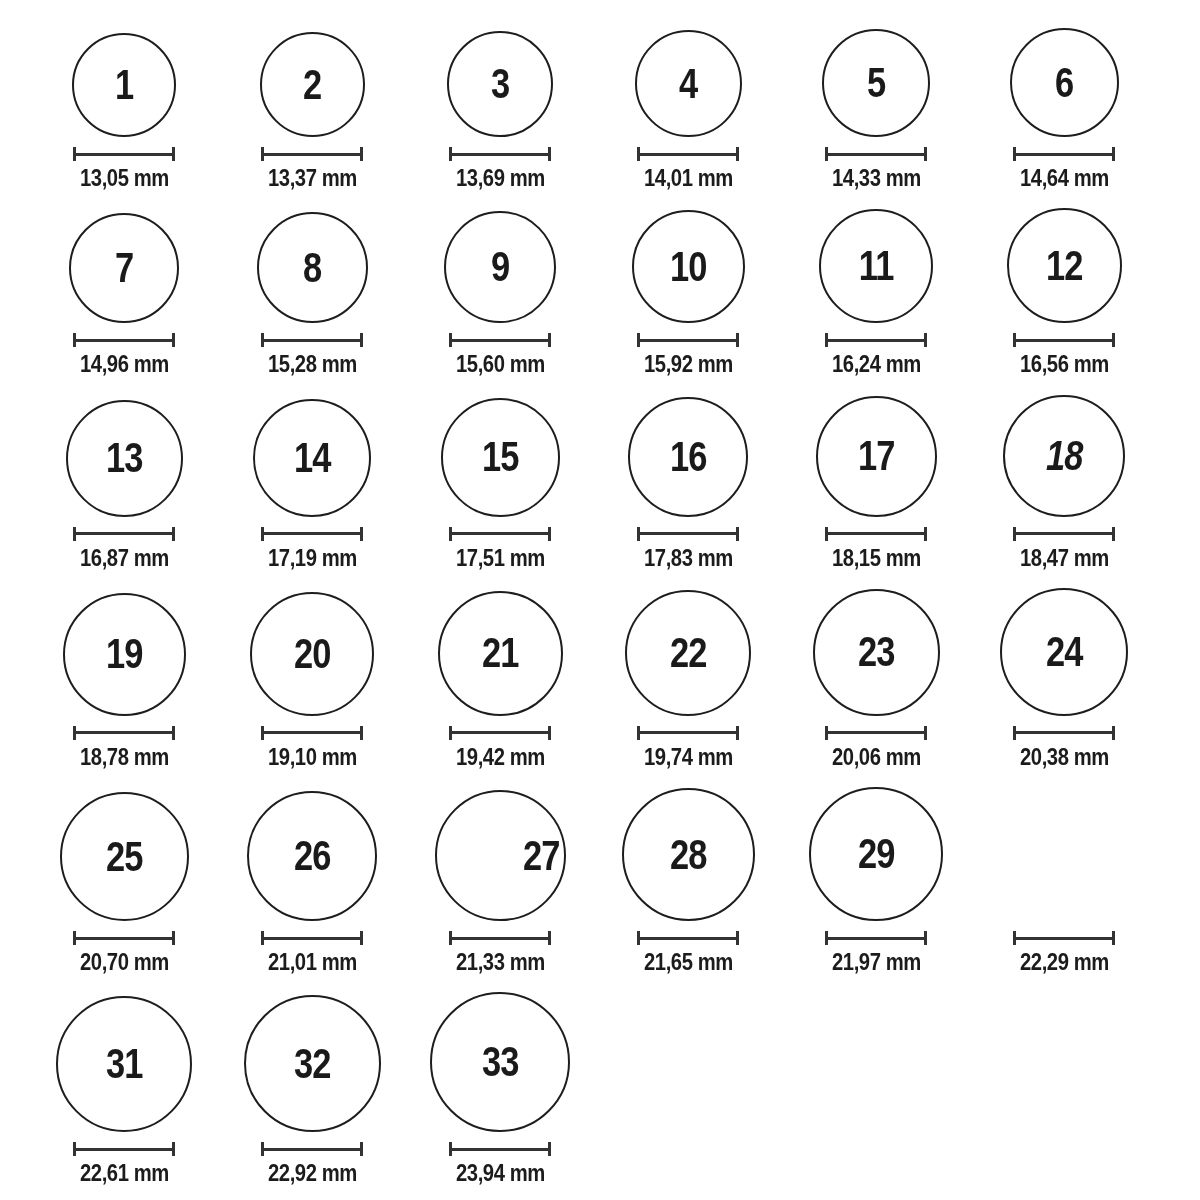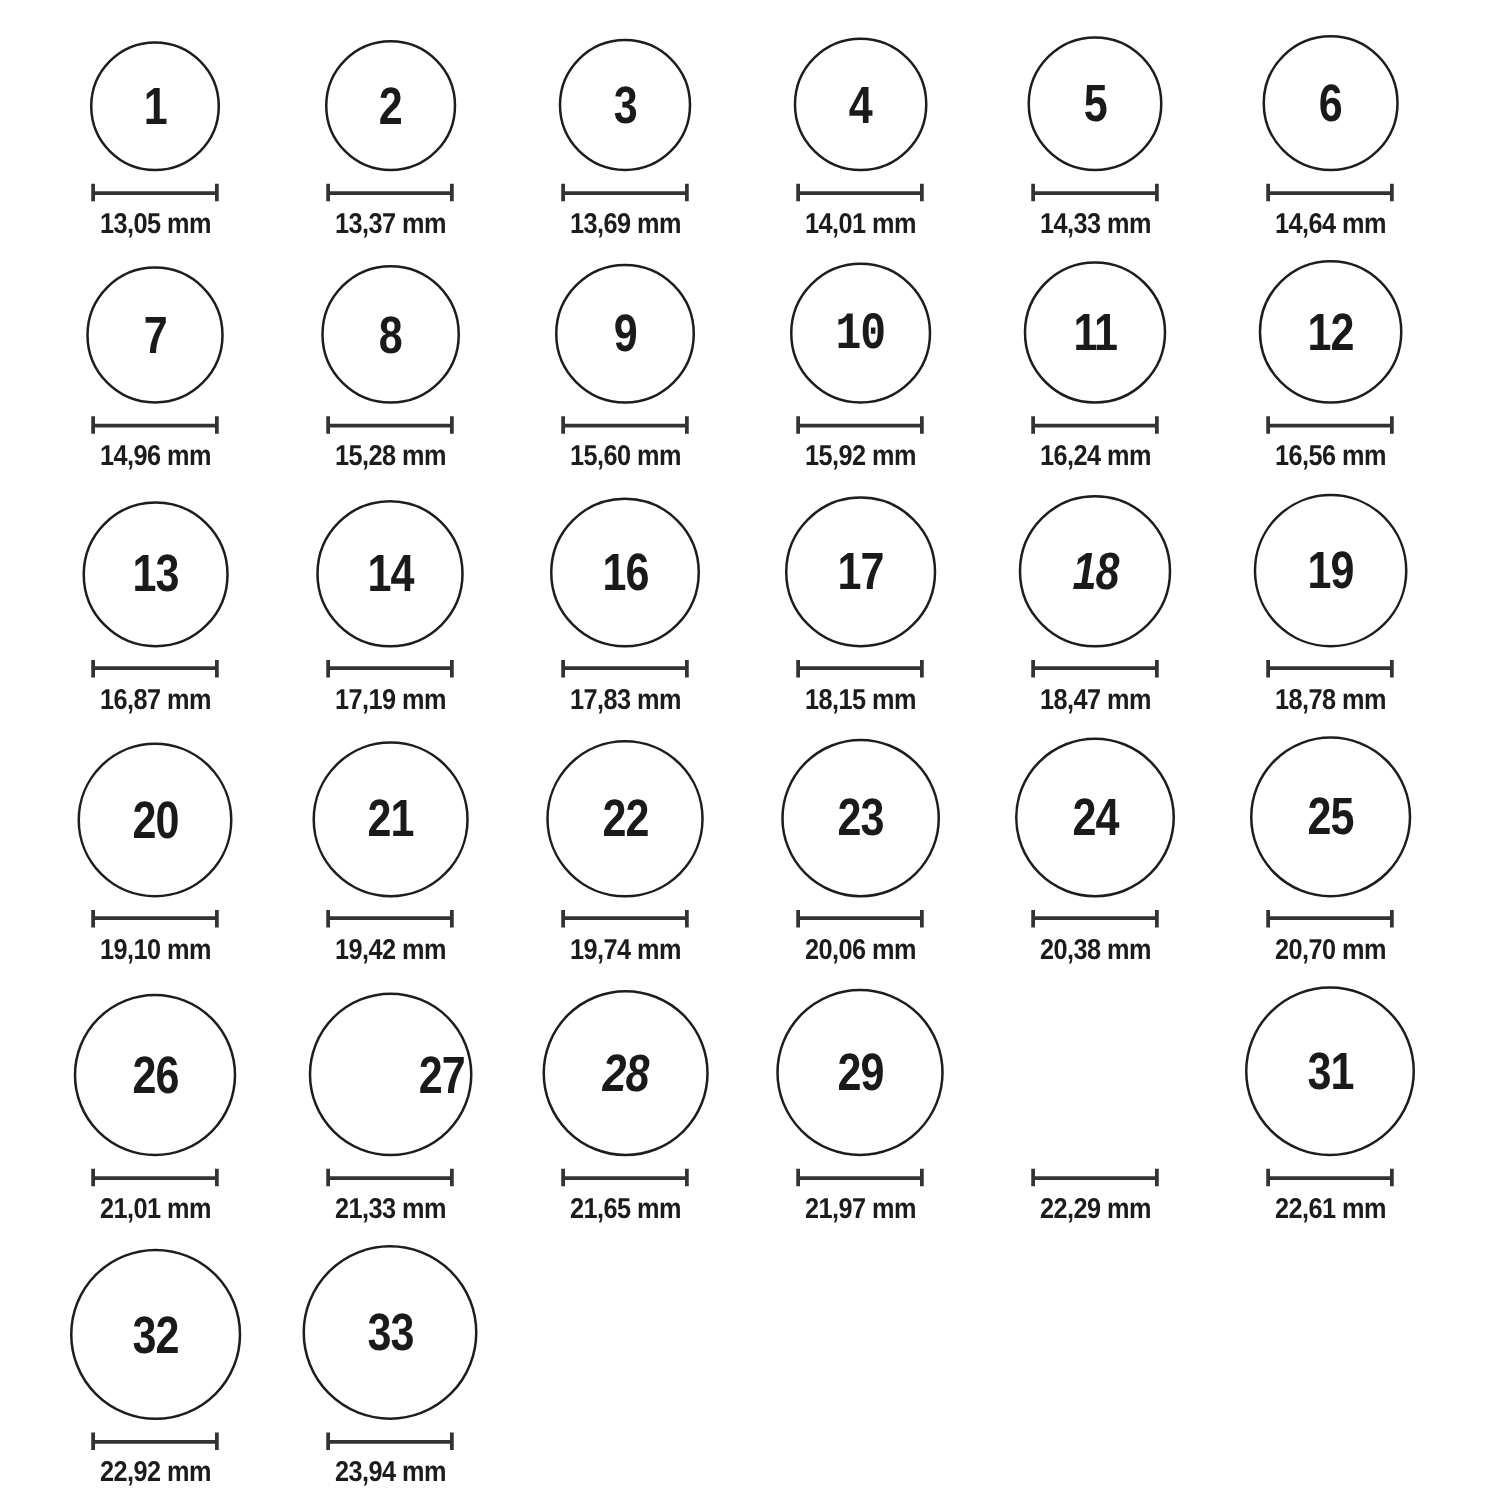--- a/index.html
+++ b/index.html
@@ -178,21 +178,21 @@
     </div>
     <div class="bar">
       <span class="tick"></span>
       <span class="line"></span>
       <span class="tick"></span>
     </div>
     <div class="label">15,60 mm</div>
   </div>
 
   <div class="cell">
-    <div class="circle" style="width: 113px; height: 113px; font-family: Liberation Mono, monospace;">
+    <div class="circle" style="width: 113px; height: 113px;">
       <span class="num">10</span>
     </div>
     <div class="bar">
       <span class="tick"></span>
       <span class="line"></span>
       <span class="tick"></span>
     </div>
     <div class="label">15,92 mm</div>
   </div>
 
@@ -237,20 +237,31 @@
       <span class="num">14</span>
     </div>
     <div class="bar">
       <span class="tick"></span>
       <span class="line"></span>
       <span class="tick"></span>
     </div>
     <div class="label">17,19 mm</div>
   </div>
 
+  <div class="cell">
+    <div class="circle" style="width: 119px; height: 119px;">
+      <span class="num">15</span>
+    </div>
+    <div class="bar">
+      <span class="tick"></span>
+      <span class="line"></span>
+      <span class="tick"></span>
+    </div>
+    <div class="label">17,51 mm</div>
+  </div>
 
   <div class="cell">
     <div class="circle" style="width: 120px; height: 120px;">
       <span class="num">16</span>
     </div>
     <div class="bar">
       <span class="tick"></span>
       <span class="line"></span>
       <span class="tick"></span>
     </div>
@@ -383,21 +394,21 @@
     </div>
     <div class="bar">
       <span class="tick"></span>
       <span class="line"></span>
       <span class="tick"></span>
     </div>
     <div class="label">21,33 mm</div>
   </div>
 
   <div class="cell">
-    <div class="circle" style="width: 133px; height: 133px; font-style: italic;">
+    <div class="circle" style="width: 133px; height: 133px;">
       <span class="num">28</span>
     </div>
     <div class="bar">
       <span class="tick"></span>
       <span class="line"></span>
       <span class="tick"></span>
     </div>
     <div class="label">21,65 mm</div>
   </div>
 

